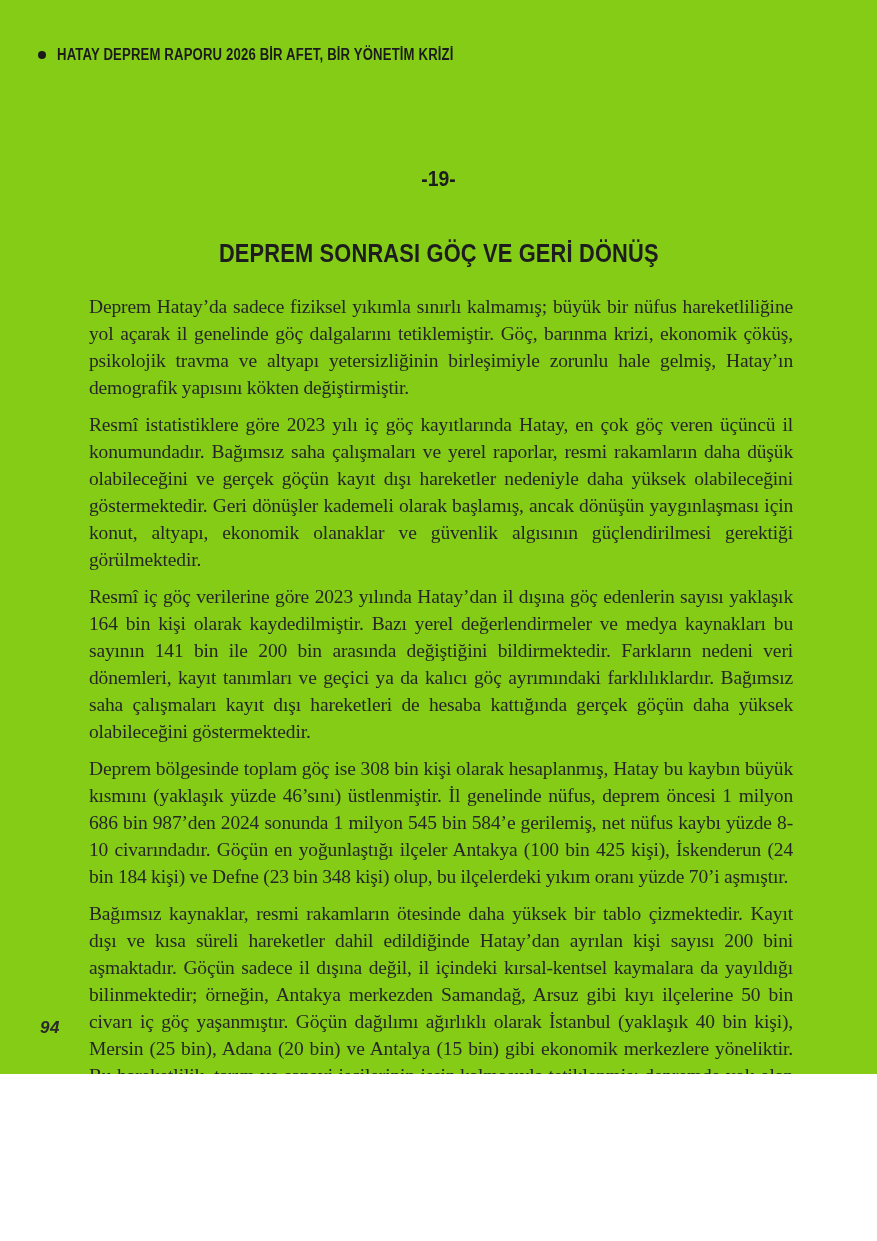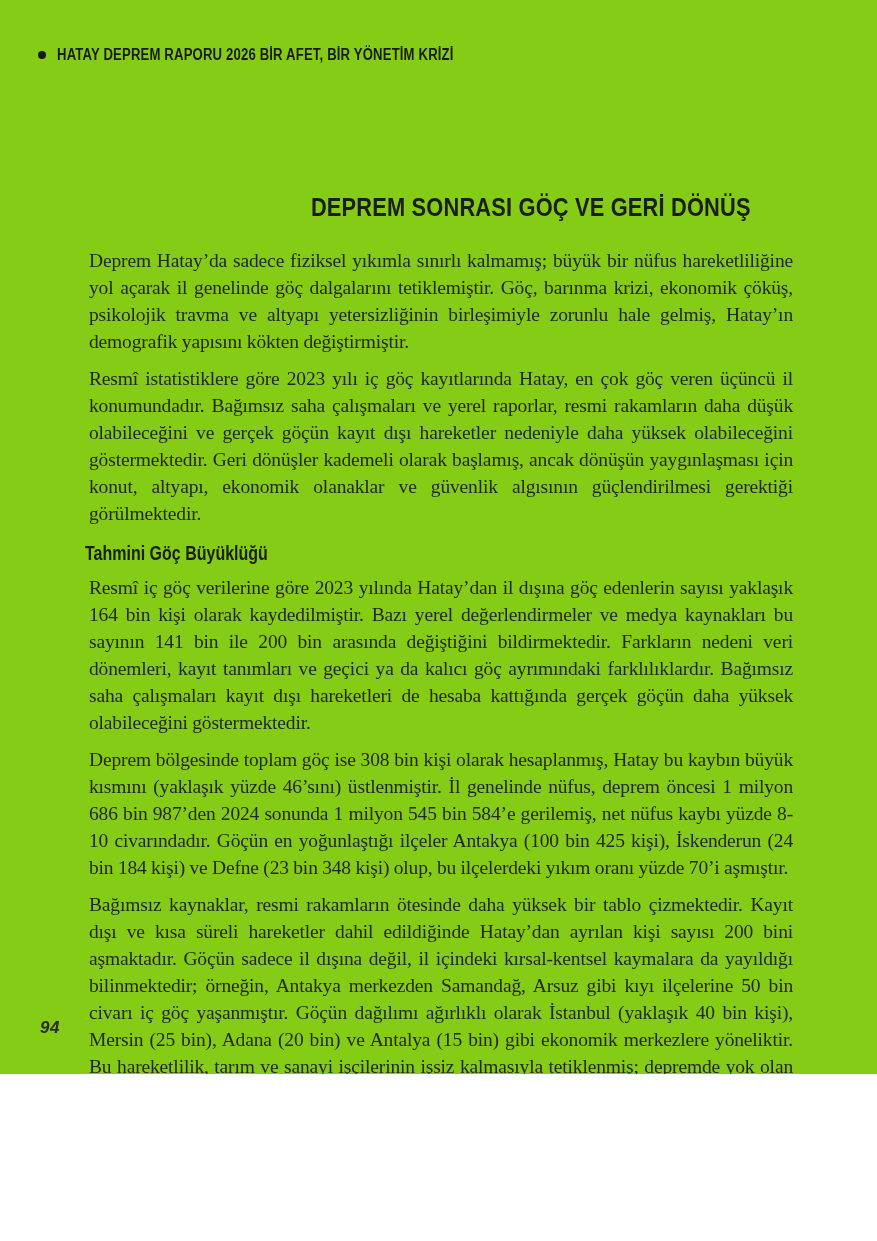--- a/index.html
+++ b/index.html
@@ -50,21 +50,21 @@
   .chapter-number-row, .chapter-title-row { text-align: center; }
   .chapter-number {
     display: inline-block;
     font-family: "Liberation Sans", sans-serif;
     font-weight: 700;
     font-size: 22px;
     color: #1d1d1d;
     transform: scaleX(0.88);
     transform-origin: 50% 50%;
   }
-  .chapter-title-row { margin: 26px 0 24px; text-align: right; }
+  .chapter-title-row { margin: 46px 0 24px; }
   .chapter-title {
     display: inline-block;
     font-family: "Liberation Sans", sans-serif;
     font-weight: 700;
     font-size: 26px;
     letter-spacing: 0.2px;
     color: #1d1d1d;
     white-space: nowrap;
     transform: scaleX(0.84);
     transform-origin: 50% 50%;
@@ -113,32 +113,32 @@
 
 <div class="page">
 
   <header class="page-header">
     <span class="bullet"></span>
     <span class="header-text">HATAY DEPREM RAPORU 2026  BİR AFET, BİR YÖNETİM KRİZİ</span>
   </header>
 
   <main class="content">
 
+    <div class="chapter-number-row">
+      <span class="chapter-number">-19-</span>
+    </div>
 
     <div class="chapter-title-row">
       <h1 class="chapter-title">DEPREM SONRASI GÖÇ VE GERİ DÖNÜŞ</h1>
     </div>
 
     <p>Deprem Hatay’da sadece fiziksel yıkımla sınırlı kalmamış; büyük bir nüfus hareketliliğine yol açarak il genelinde göç dalgalarını tetiklemiştir. Göç, barınma krizi, ekonomik çöküş, psikolojik travma ve altyapı yetersizliğinin birleşimiyle zorunlu hale gelmiş, Hatay’ın demografik yapısını kökten değiştirmiştir.</p>
 
     <p>Resmî istatistiklere göre 2023 yılı iç göç kayıtlarında Hatay, en çok göç veren üçüncü il konumundadır. Bağımsız saha çalışmaları ve yerel raporlar, resmi rakamların daha düşük olabileceğini ve gerçek göçün kayıt dışı hareketler nedeniyle daha yüksek olabileceğini göstermektedir. Geri dönüşler kademeli olarak başlamış, ancak dönüşün yaygınlaşması için konut, altyapı, ekonomik olanaklar ve güvenlik algısının güçlendirilmesi gerektiği görülmektedir.</p>
 
-    <div class="subheading-row">
-      <h2 class="subheading">Tahmini Göç Büyüklüğü</h2>
-    </div>
 
     <p>Resmî iç göç verilerine göre 2023 yılında Hatay’dan il dışına göç edenlerin sayısı yaklaşık 164 bin kişi olarak kaydedilmiştir. Bazı yerel değerlendirmeler ve medya kaynakları bu sayının 141 bin ile 200 bin arasında değiştiğini bildirmektedir. Farkların nedeni veri dönemleri, kayıt tanımları ve geçici ya da kalıcı göç ayrımındaki farklılıklardır. Bağımsız saha çalışmaları kayıt dışı hareketleri de hesaba kattığında gerçek göçün daha yüksek olabileceğini göstermektedir.</p>
 
     <p>Deprem bölgesinde toplam göç ise 308 bin kişi olarak hesaplanmış, Hatay bu kaybın büyük kısmını (yaklaşık yüzde 46’sını) üstlenmiştir. İl genelinde nüfus, deprem öncesi 1 milyon 686 bin 987’den 2024 sonunda 1 milyon 545 bin 584’e gerilemiş, net nüfus kaybı yüzde 8-10 civarındadır. Göçün en yoğunlaştığı ilçeler Antakya (100 bin 425 kişi), İskenderun (24 bin 184 kişi) ve Defne (23 bin 348 kişi) olup, bu ilçelerdeki yıkım oranı yüzde 70’i aşmıştır.</p>
 
     <p>Bağımsız kaynaklar, resmi rakamların ötesinde daha yüksek bir tablo çizmektedir. Kayıt dışı ve kısa süreli hareketler dahil edildiğinde Hatay’dan ayrılan kişi sayısı 200 bini aşmaktadır. Göçün sadece il dışına değil, il içindeki kırsal-kentsel kaymalara da yayıldığı bilinmektedir; örneğin, Antakya merkezden Samandağ, Arsuz gibi kıyı ilçelerine 50 bin civarı iç göç yaşanmıştır. Göçün dağılımı ağırlıklı olarak İstanbul (yaklaşık 40 bin kişi), Mersin (25 bin), Adana (20 bin) ve Antalya (15 bin) gibi ekonomik merkezlere yöneliktir. Bu hareketlilik, tarım ve sanayi işçilerinin işsiz kalmasıyla tetiklenmiş; depremde yok olan 55 bin iş yeri, 100 binden fazla kişiyi doğrudan etkilemiştir. 2025 itibarıyla göç hızı yavaşlamış olsa da, genç nüfus</p>
 
   </main>
 
   <footer class="page-footer">

